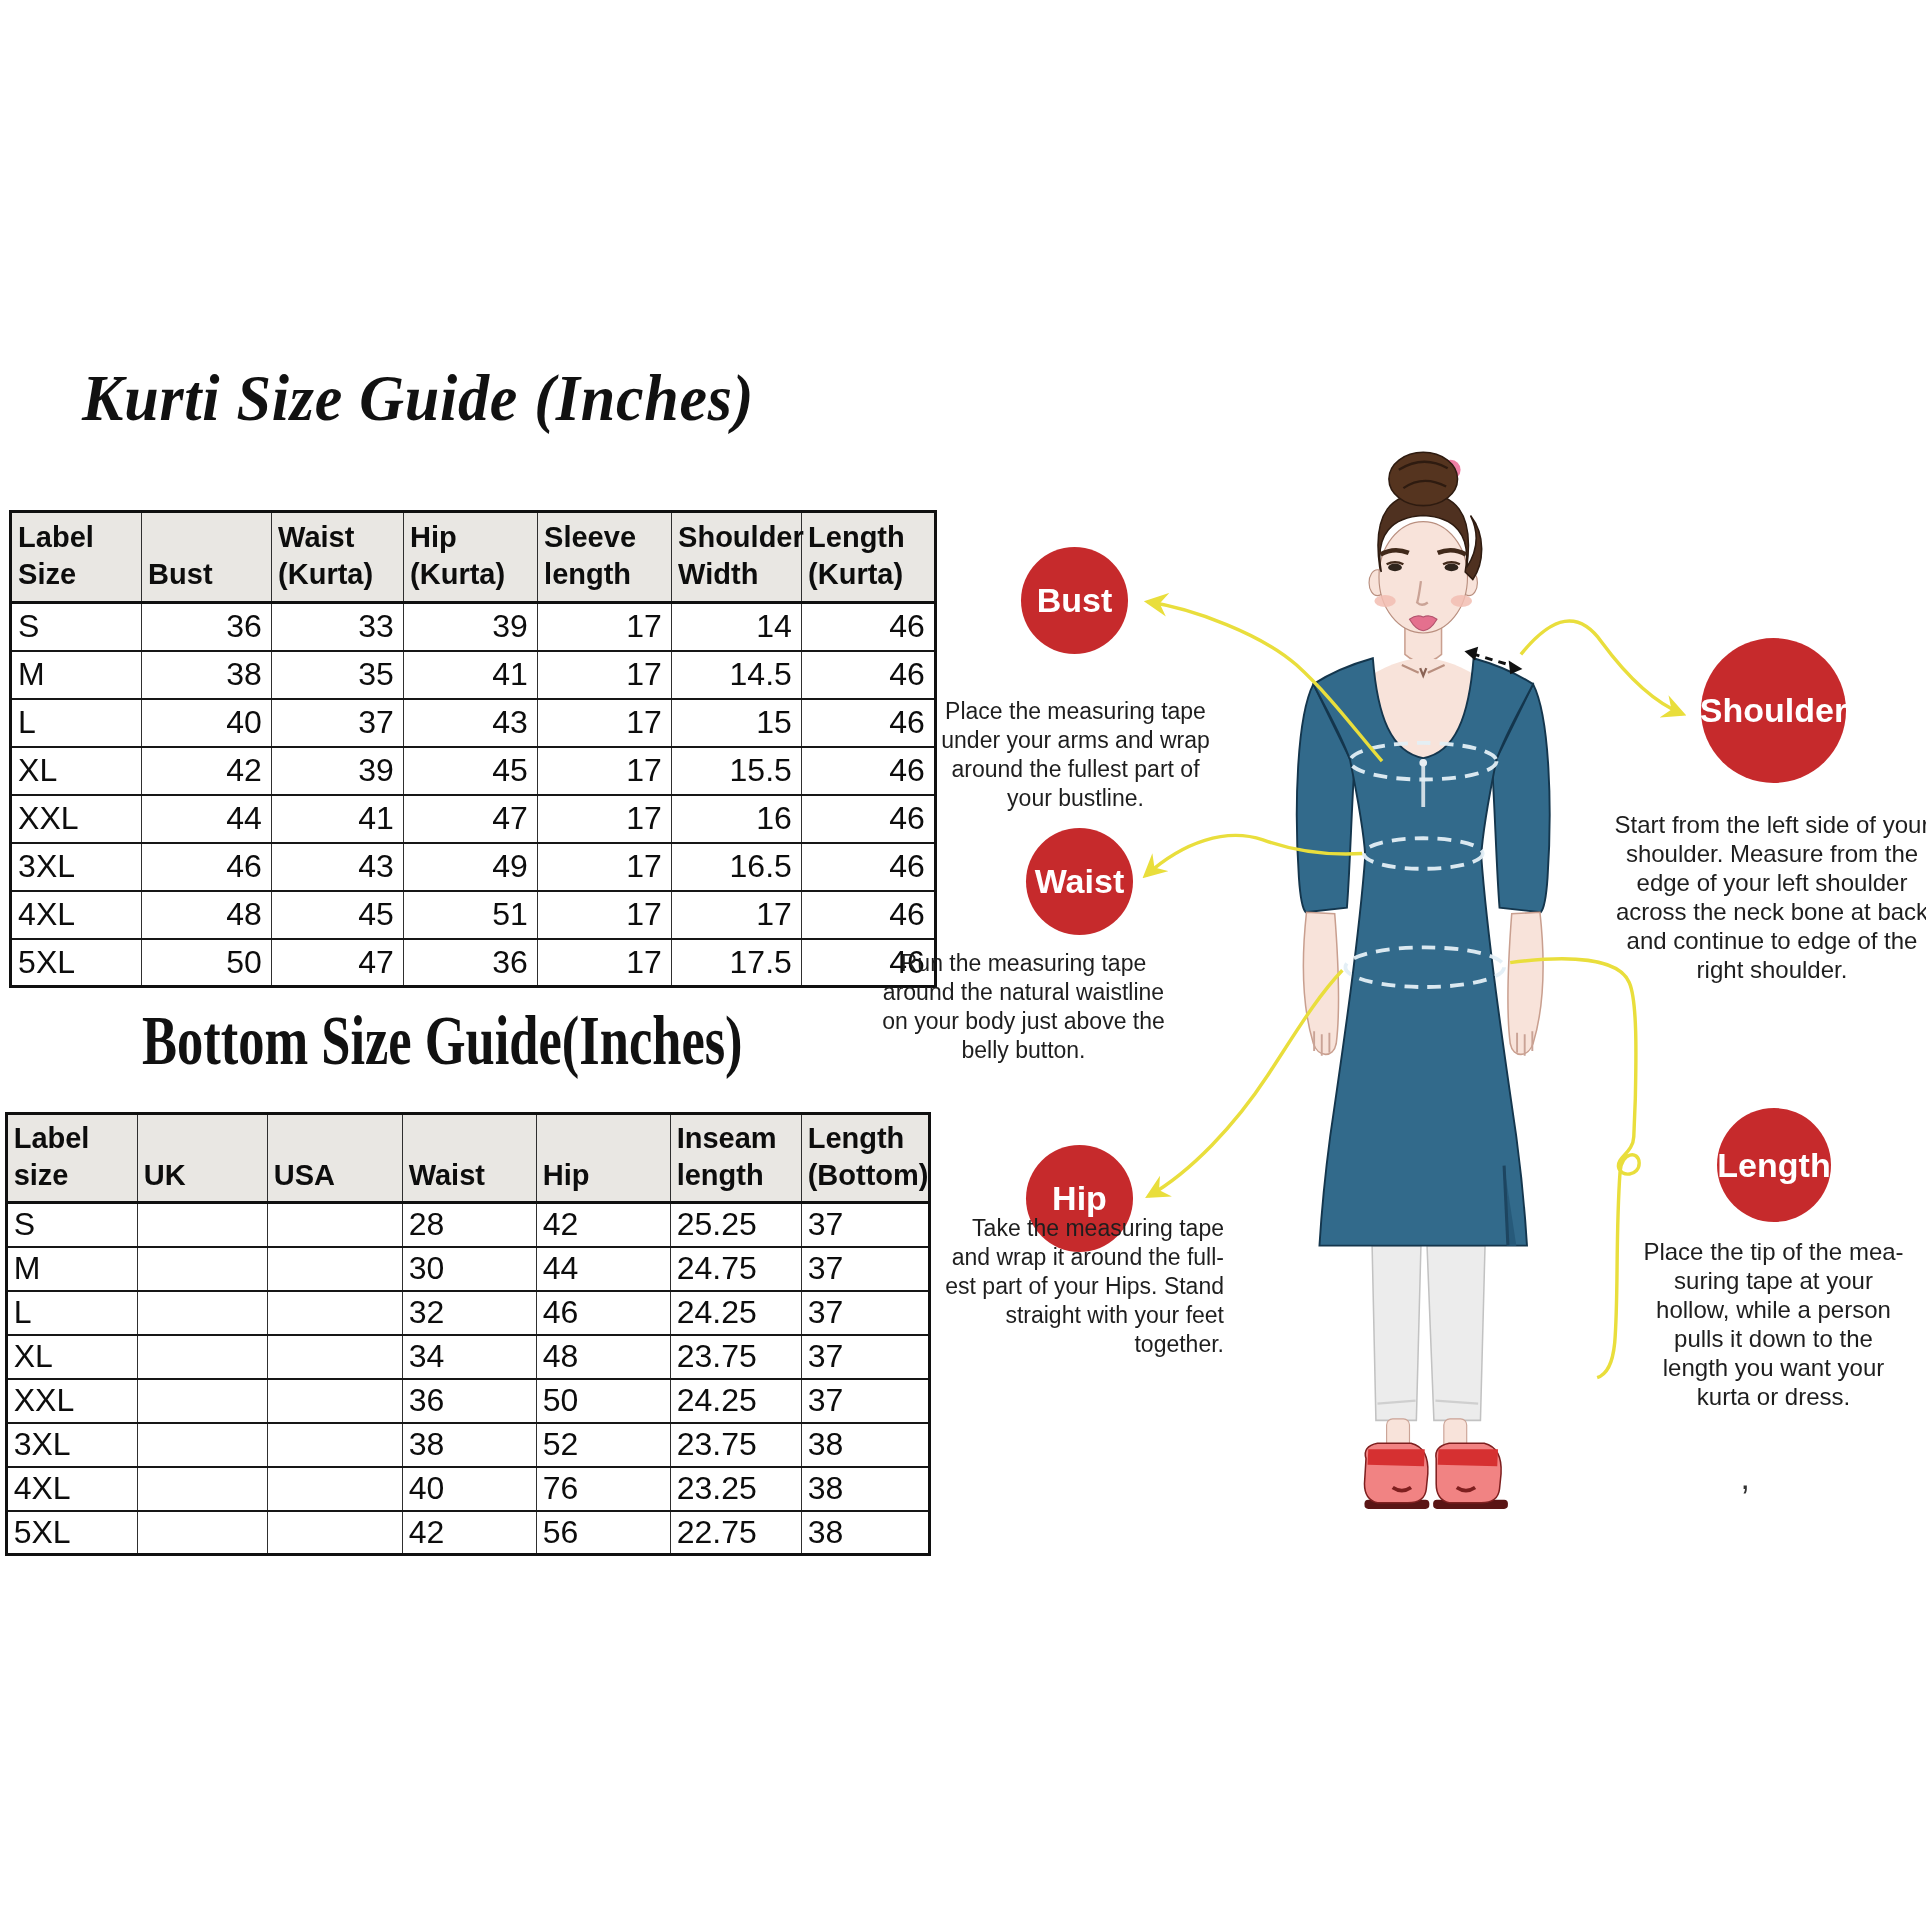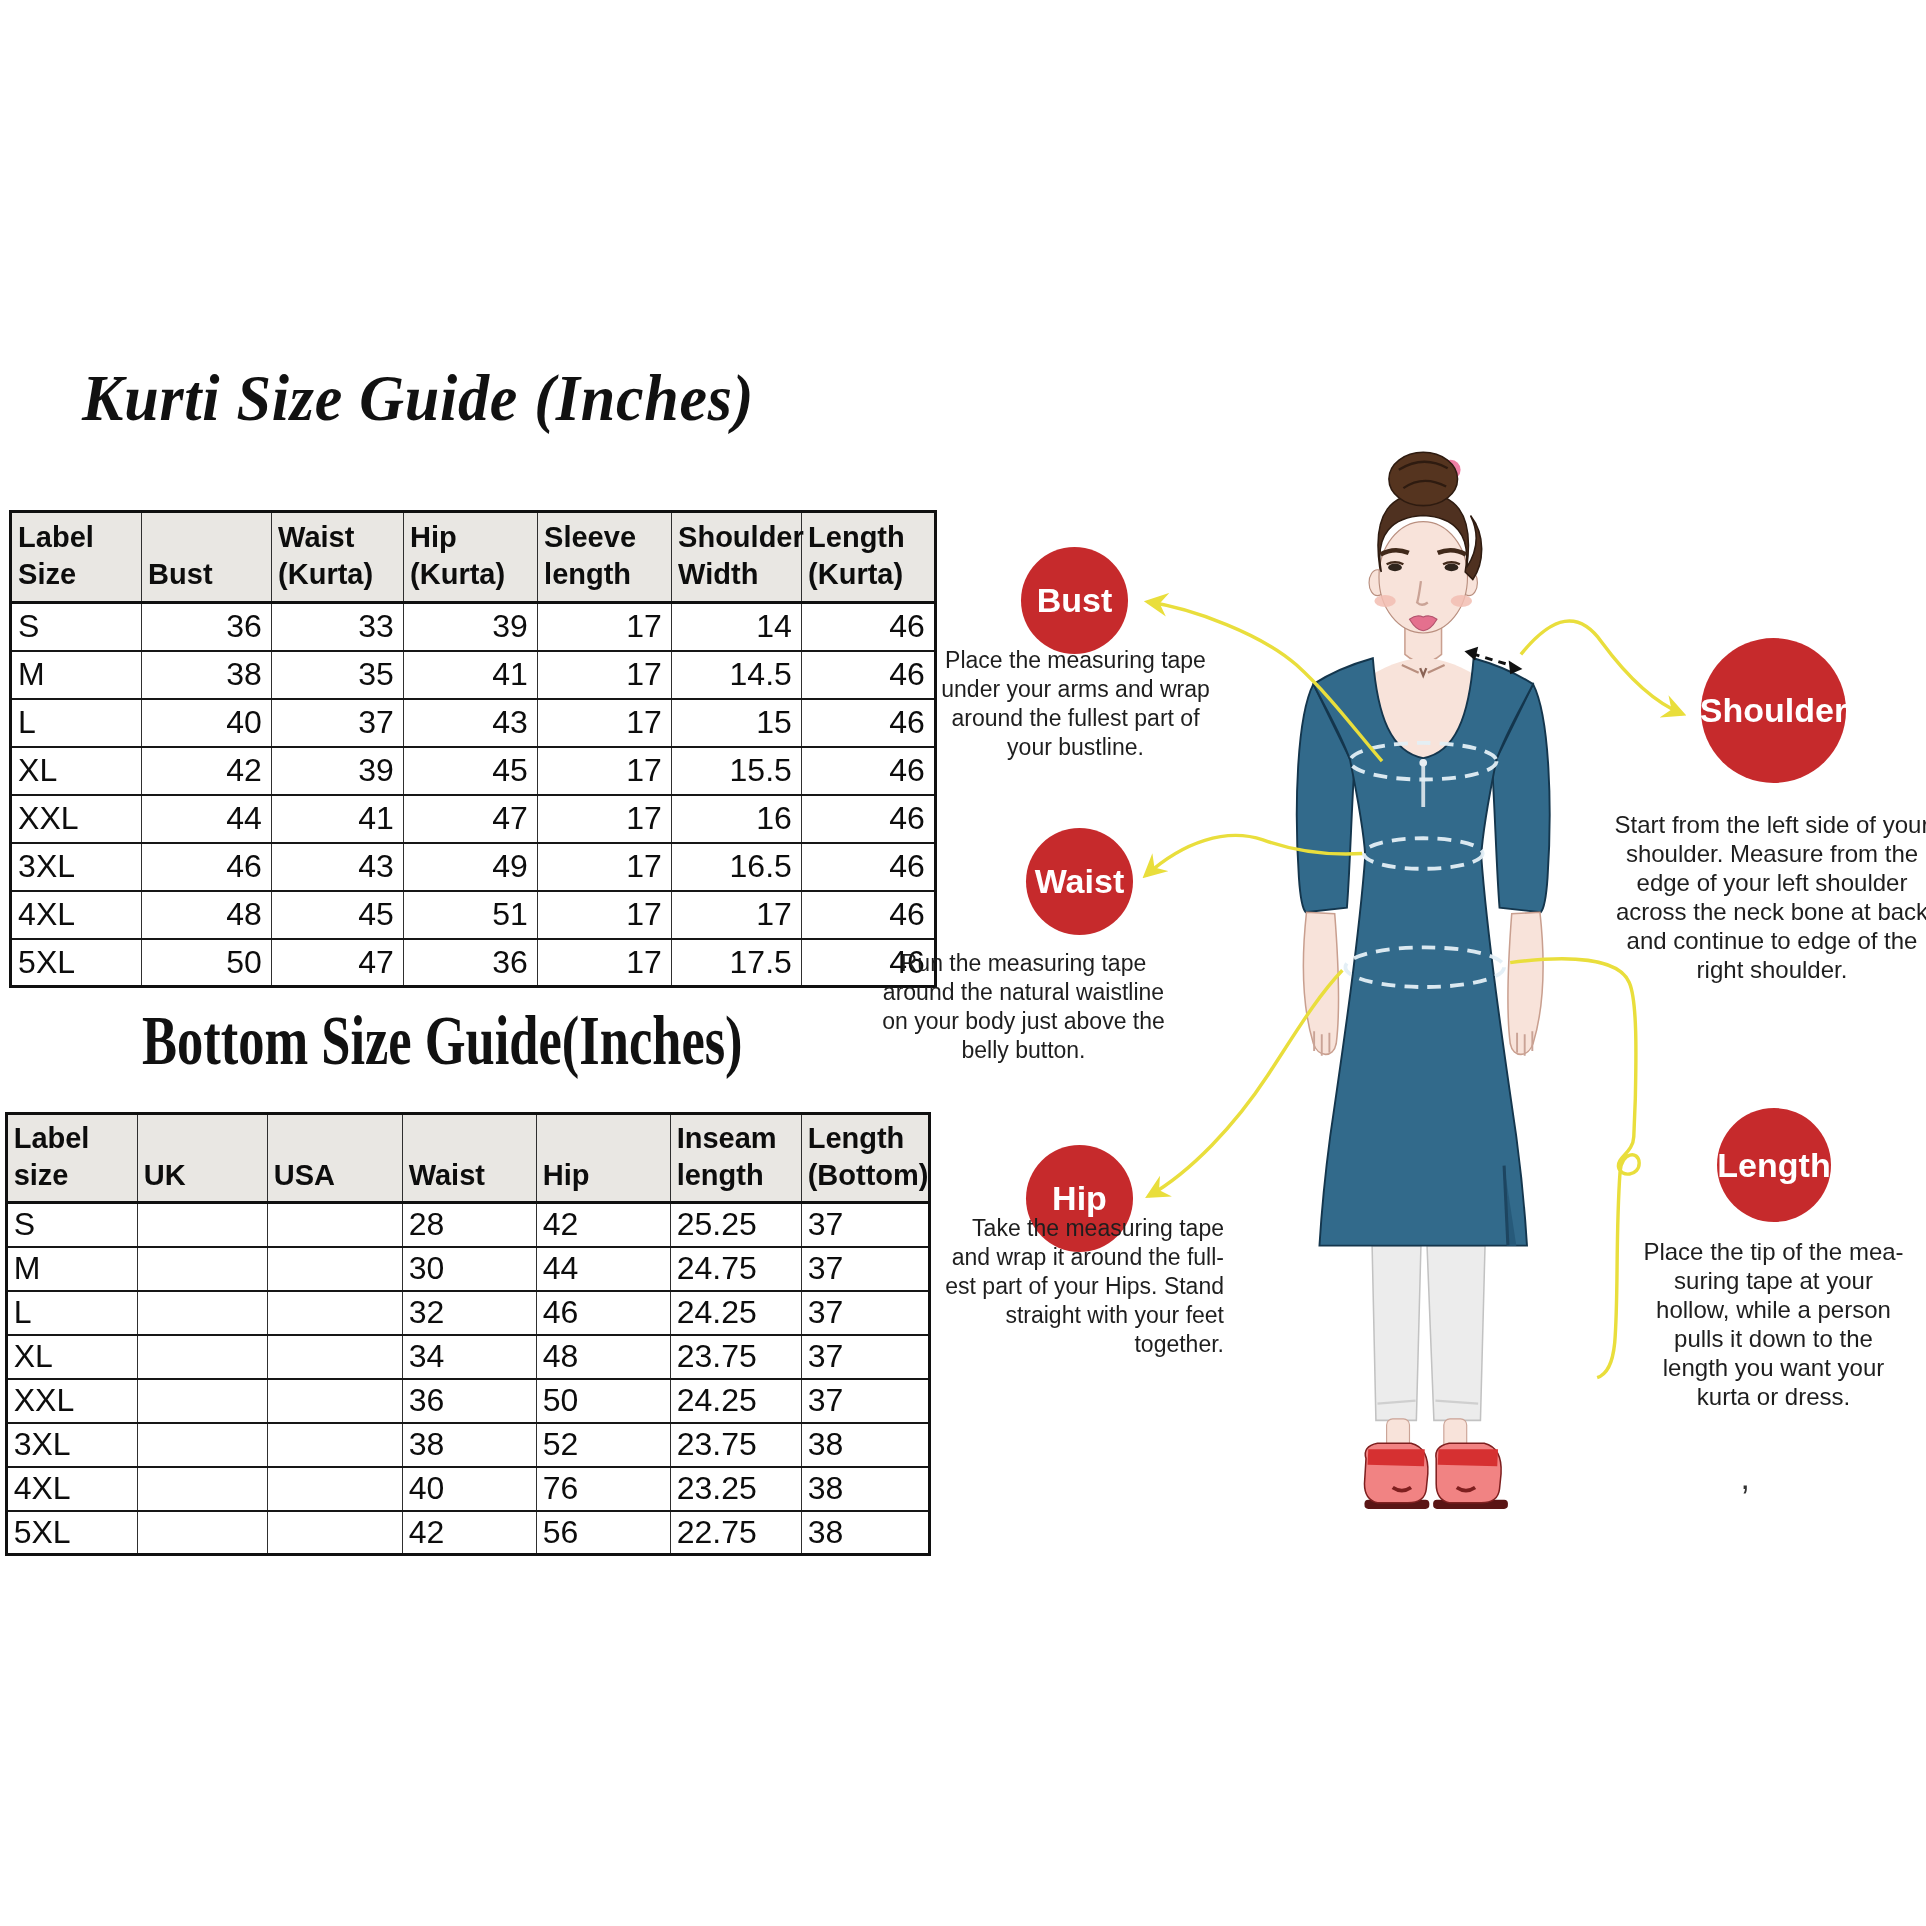--- a/index.html
+++ b/index.html
@@ -59,21 +59,21 @@
   #badge-bust   {left:1021px;top:547px;width:107px;height:107px;font-size:34px;}
   #badge-waist  {left:1026px;top:828px;width:107px;height:107px;font-size:34px;}
   #badge-hip    {left:1026px;top:1145px;width:107px;height:107px;font-size:34px;}
   #badge-shoulder{left:1701px;top:638px;width:145px;height:145px;font-size:34px;}
   #badge-length {left:1717px;top:1108px;width:114px;height:114px;font-size:34px;}
 
   .desc{
     position:absolute;text-align:center;color:#1e1e1e;
     font-size:23px;line-height:29px;white-space:pre-line;
   }
-  #desc-bust    {left:925px;top:646px;width:301px;text-align:center;}
+  #desc-bust    {left:925px;top:697px;width:301px;text-align:center;}
   #desc-waist   {left:871px;top:949px;width:305px;}
   #desc-hip     {left:915px;top:1214px;width:309px;text-align:right;}
   #desc-shoulder{left:1591px;top:810px;width:362px;font-size:24px;}
   #desc-length  {left:1602px;top:1237px;width:343px;font-size:24px;}
 </style>
 </head>
 <body>
 
 <div class="title-kurti">Kurti Size Guide (Inches)</div>
 

